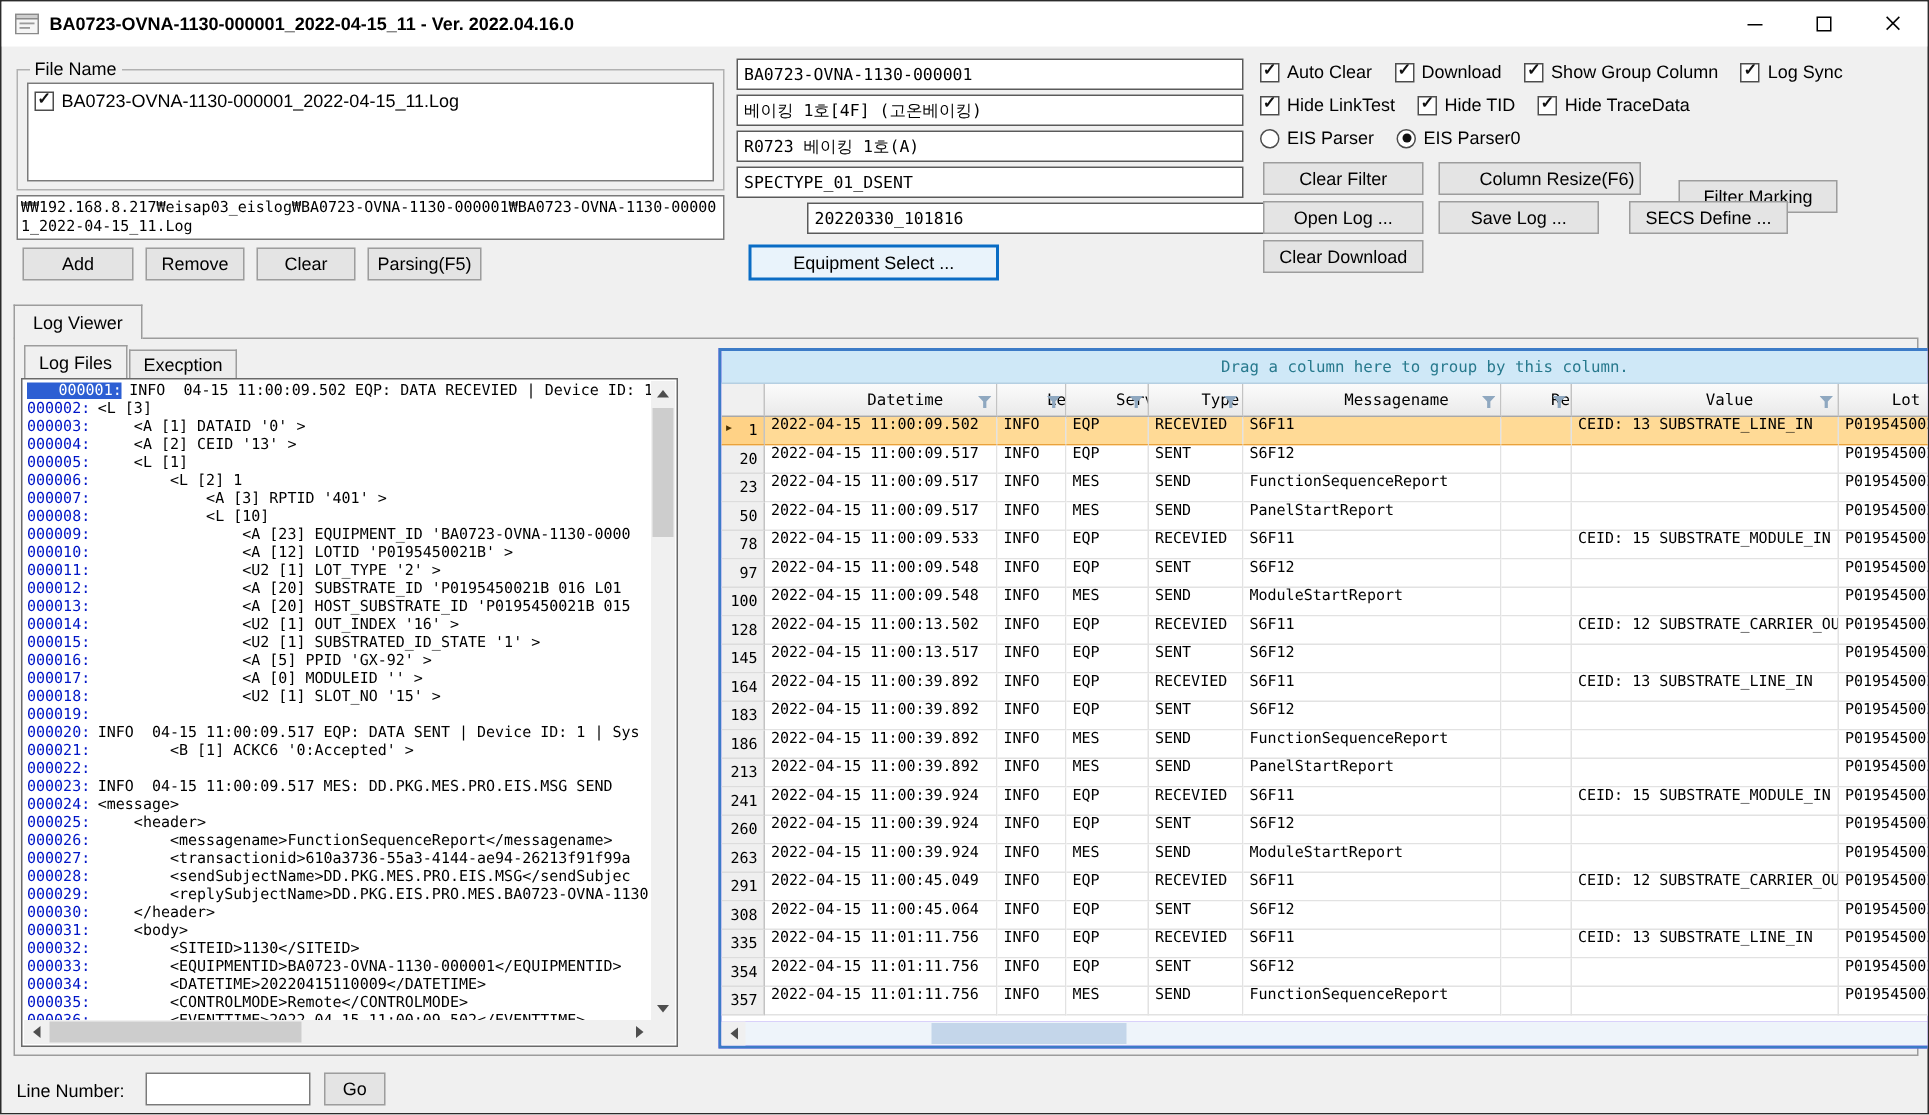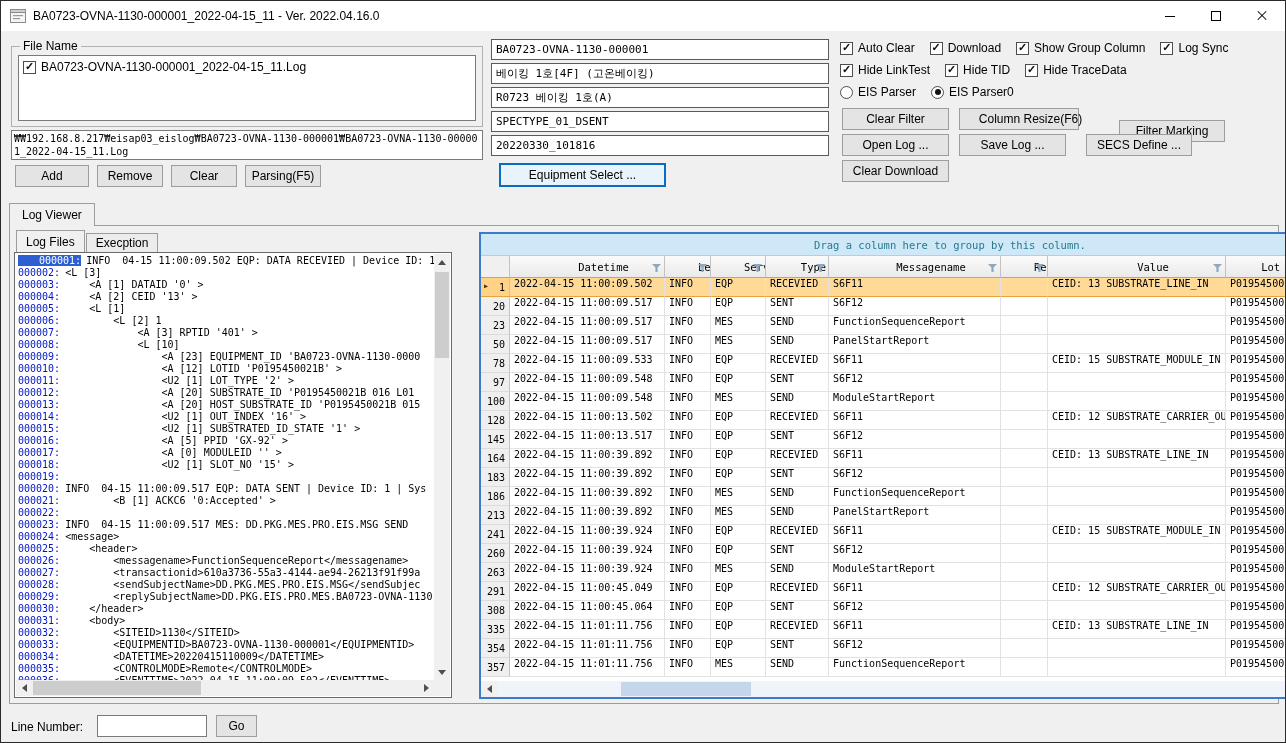--- a/index.html
+++ b/index.html
@@ -1,21 +1,21 @@
 <!DOCTYPE html>
 <html><head>
 <meta charset="utf-8">
 <style>
   *{margin:0;padding:0;box-sizing:border-box;}
   html,body{width:1286px;height:743px;}
   body{font-family:"Liberation Sans",sans-serif;background:#dcdcdc;}
   .window{position:relative;width:1286px;height:743px;background:#f0f0f0;border:1px solid #2b2b2b;overflow:hidden;}
 
   
-  .titlebar{position:absolute;left:0;top:0;right:0;height:30px;background:#ffffff;display:flex;align-items:center;padding-left:9px;}
+  .titlebar{position:absolute;left:0;top:0;right:0;height:30px;background:#ffffff;display:flex;align-items:center;padding-left:9px;font-weight:bold;}
   .app-icon{width:16px;height:14px;display:inline-block;flex:none;}
   .title-text{font-size:12px;margin-left:7px;color:#000;white-space:nowrap;}
   .win-controls{margin-left:auto;display:flex;height:30px;}
   .win-btn{width:46px;display:flex;align-items:center;justify-content:center;}
   .ic-min{width:10px;height:1px;background:#000;display:block;}
   .ic-max{width:10px;height:10px;border:1px solid #000;display:block;}
   .ic-close{position:relative;width:12px;height:12px;display:block;}
   .ic-close::before,.ic-close::after{content:"";position:absolute;left:0;top:5px;width:12px;height:1px;background:#000;}
   .ic-close::before{transform:rotate(45deg);} .ic-close::after{transform:rotate(-45deg);}
 
@@ -143,21 +143,21 @@
   <div class="path-box">₩₩192.168.8.217₩eisap03_eislog₩BA0723-OVNA-1130-000001₩BA0723-OVNA-1130-000001_2022-04-15_11.Log</div>
   <button class="btn" style="left:14px;top:164px;width:74px;">Add</button>
   <button class="btn" style="left:96px;top:164px;width:66px;">Remove</button>
   <button class="btn" style="left:170px;top:164px;width:66px;">Clear</button>
   <button class="btn" style="left:244px;top:164px;width:76px;">Parsing(F5)</button>
 
   <div class="field" style="top:38px;">BA0723-OVNA-1130-000001</div>
   <div class="field" style="top:62px;">베이킹 1호[4F] (고온베이킹)</div>
   <div class="field" style="top:86px;">R0723 베이킹 1호(A)</div>
   <div class="field" style="top:110px;">SPECTYPE_01_DSENT</div>
-  <div class="field" style="top:134px;">20220330_101816</div>
+  <div class="field" style="top:134px;margin-left:47px;">20220330_101816</div>
   <button class="btn primary" style="left:498px;top:162px;width:167px;height:24px;">Equipment Select ...</button>
 
   <div class="opt-row" style="left:839px;top:39px;">
       <label class="opt-item">
         <span class="cb checked"></span>
         <span class="opt-label">Auto Clear</span>
       </label>
       <label class="opt-item">
         <span class="cb checked"></span>
         <span class="opt-label">Download</span>
@@ -189,21 +189,21 @@
       <label class="opt-item">
         <span class="radio"></span>
         <span class="opt-label">EIS Parser</span>
       </label>
       <label class="opt-item">
         <span class="radio checked"></span>
         <span class="opt-label">EIS Parser0</span>
       </label>
     </div>
   <button class="btn" style="left:841px;top:107px;width:107px;">Clear Filter</button>
-  <button class="btn" style="left:958px;top:107px;width:120px;padding-left:23px;">Column Resize(F6)</button>
+  <button class="btn" style="left:958px;top:107px;width:135px;padding-left:23px;">Column Resize(F6)</button>
   <button class="btn" style="left:1118px;top:107px;width:106px;margin-top:12px;">Filter Marking</button>
   <button class="btn" style="left:841px;top:133px;width:107px;">Open Log ...</button>
   <button class="btn" style="left:958px;top:133px;width:107px;">Save Log ...</button>
   <button class="btn" style="left:1085px;top:133px;width:106px;">SECS Define ...</button>
   <button class="btn" style="left:841px;top:159px;width:107px;">Clear Download</button>
 
   <div class="tab-strip">
     <div class="tab active">
         <span>Log Viewer</span>
       </div>

